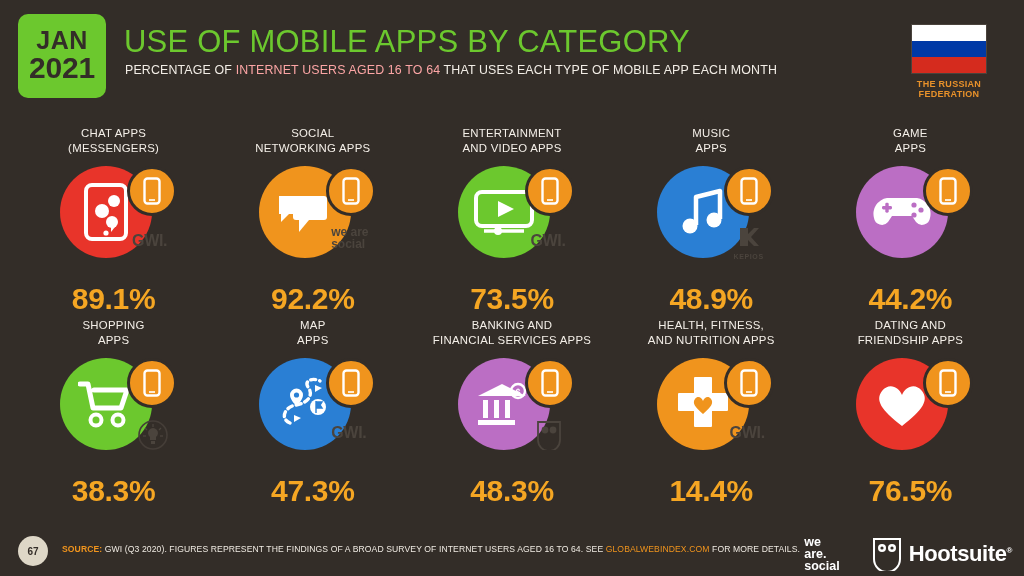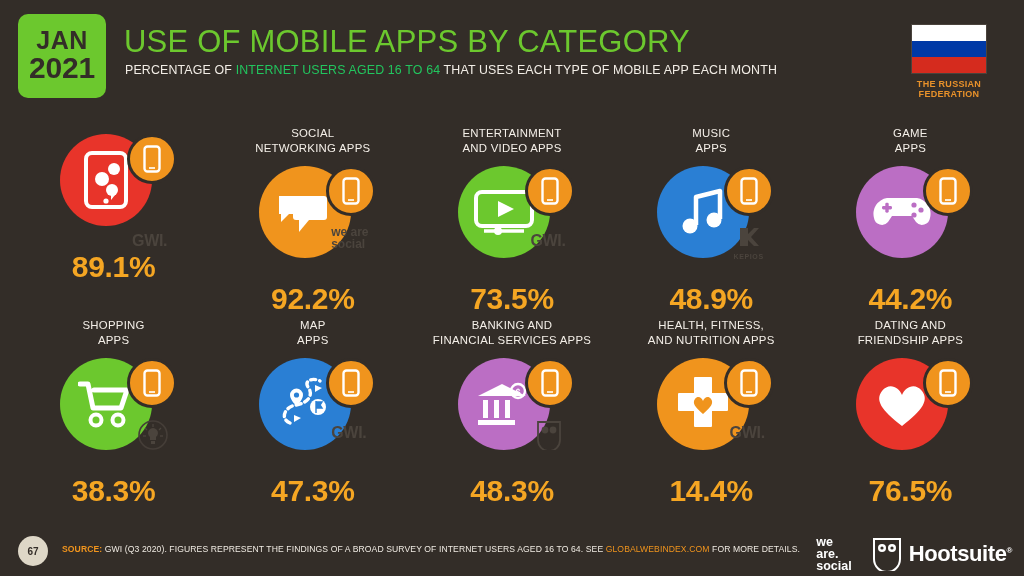--- a/index.html
+++ b/index.html
@@ -33,21 +33,21 @@
     position: absolute; left: 124px; top: 24px;
     font-size: 31px; font-weight: normal;
     color: #6cc82e;
     letter-spacing: 0.2px;
   }
   .subtitle {
     position: absolute; left: 125px; top: 63px;
     font-size: 12.4px; letter-spacing: 0.15px;
     color: #f2ede6; white-space: nowrap;
   }
-  .subtitle .hl { color: #22c55e; }
+  .subtitle .hl { color: #fca5a5; }
 
   .flag-block { position: absolute; right: 14px; top: 24px; width: 122px; text-align: center; }
   .flag {
     width: 76px; height: 50px; margin: 0 auto;
     border: 1px solid #4a433c;
     display: block;
   }
   .flag .band { width: 100%; height: 33.333%; }
   .country {
     margin-top: 5px;
@@ -121,21 +121,21 @@
     display: flex; align-items: center; justify-content: center;
   }
   .source {
     position: absolute; left: 62px; top: 14px;
     font-size: 8.6px; letter-spacing: 0.1px;
     color: #efeae2; white-space: nowrap;
   }
   .source .lbl { color: #f0941d; font-weight: bold; }
   .source .lnk { color: #f0941d; }
 
-  .logos { position: absolute; right: 12px; top: 6px; height: 36px; display: flex; align-items: center; gap: 20px; }
+  .logos { position: absolute; right: 12px; top: 6px; height: 36px; display: flex; align-items: center; gap: 32px; }
   .was-logo {
     font-size: 12.5px; font-weight: bold; line-height: 12px;
     color: #fff; text-align: left;
   }
   .hoot { display: flex; align-items: center; gap: 7px; }
   .hoot-name { font-size: 22px; font-weight: bold; letter-spacing: -0.4px; }
   .hoot-name sup { font-size: 8px; vertical-align: super; }
 </style>
 </head>
 <body>
@@ -157,20 +157,24 @@
       <div class="band" style="background:#0039a6"></div>
       <div class="band" style="background:#d52b1e"></div>
     </div>
     <div class="country">THE RUSSIAN FEDERATION</div>
   </div>
 </div>
 
 <div class="grid">
 
   <div class="cell">
+    <div class="cell-label">
+      <div>CHAT APPS</div>
+      <div>(MESSENGERS)</div>
+    </div>
     <div class="icon-wrap">
       <div class="main-circle" style="background:#e8342a">
         <svg class="glyph" width="44" height="58" viewBox="0 0 44 58">
           <rect x="2" y="2" width="40" height="54" rx="6" fill="none" stroke="#fff" stroke-width="4"></rect>
           <circle cx="30" cy="18" r="6" fill="#fff"></circle>
           <circle cx="18" cy="28" r="7" fill="#fff"></circle>
           <circle cx="28" cy="39" r="6" fill="#fff"></circle>
           <polygon points="27,44 31,44 27,49" fill="#fff"></polygon>
           <circle cx="22" cy="50" r="2.6" fill="#fff"></circle>
         </svg>

